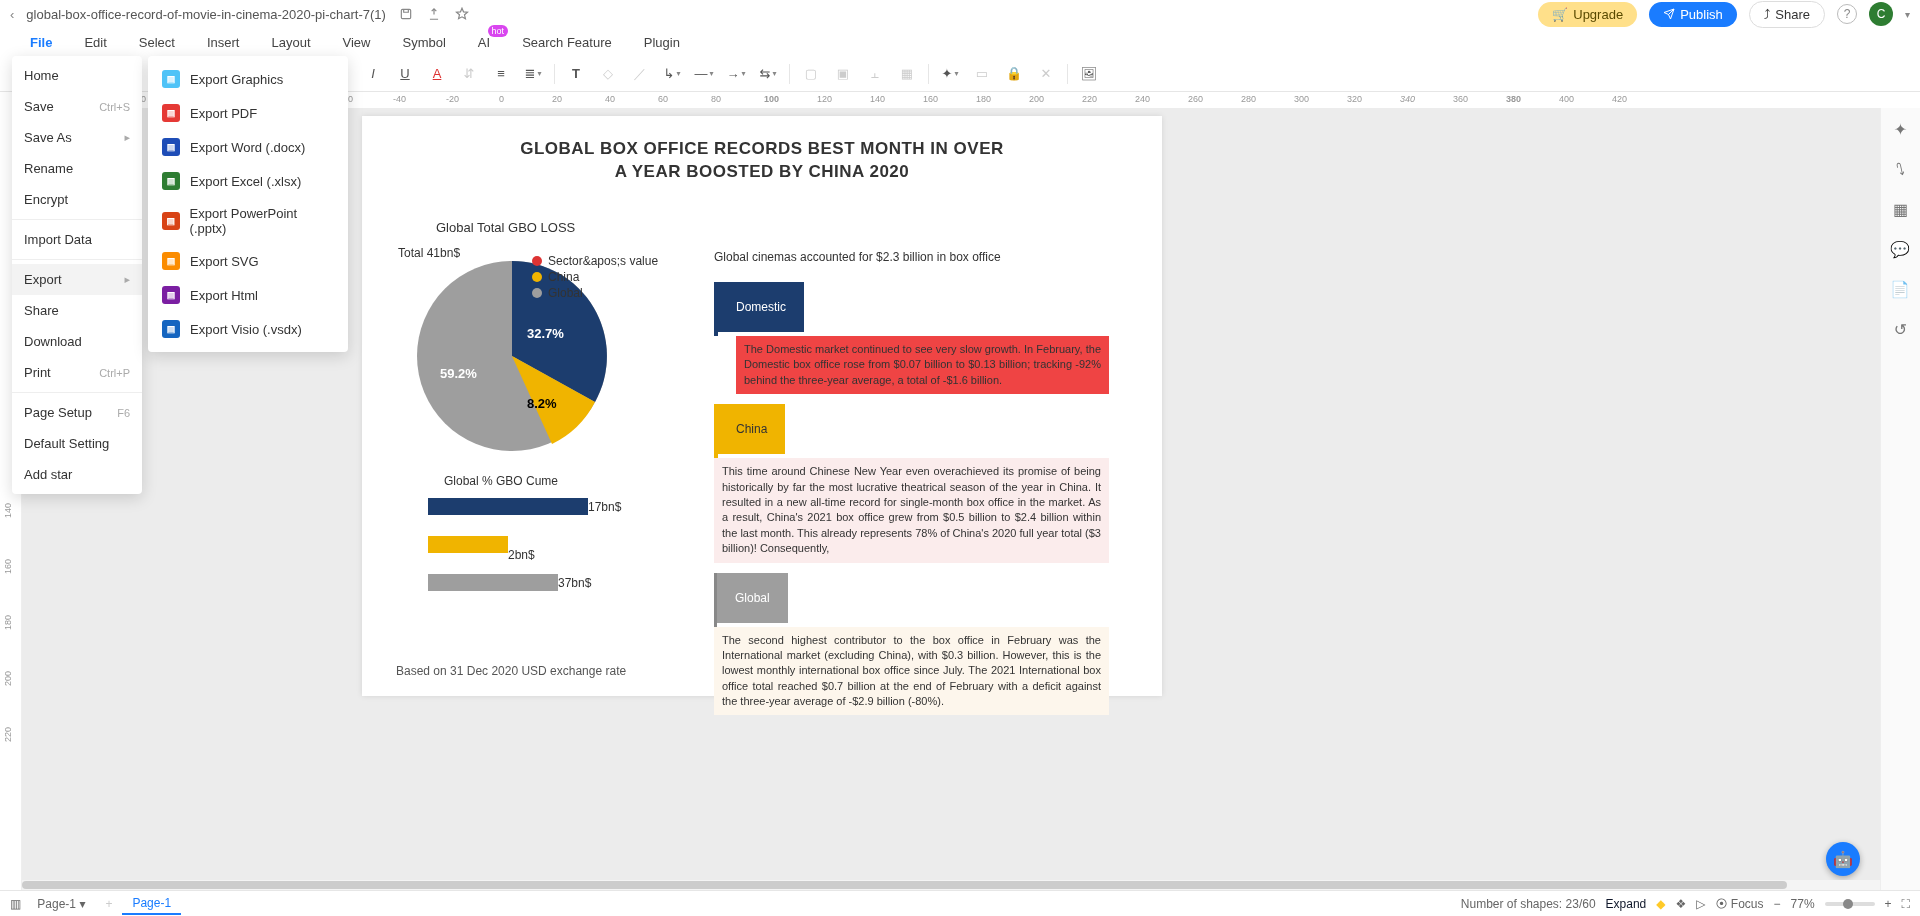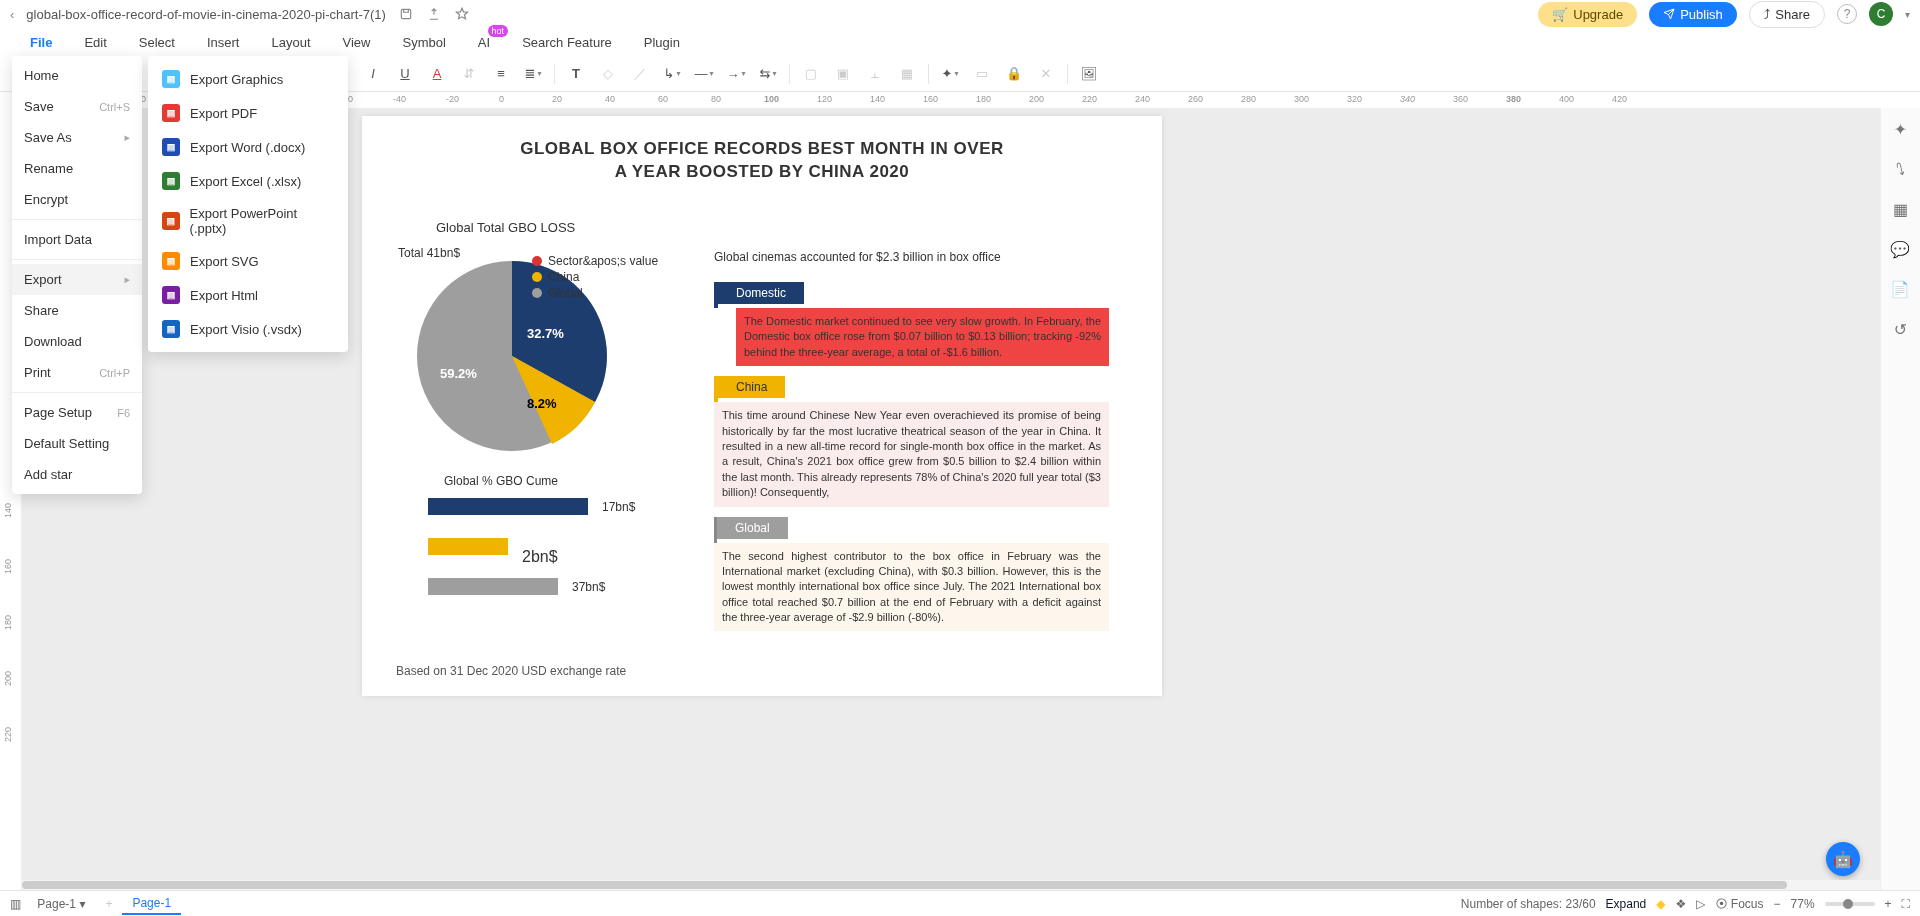--- a/index.html
+++ b/index.html
@@ -48,23 +48,23 @@
 
 .canvas-wrap { position:absolute; top:108px; left:22px; right:40px; bottom:26px; background:#ececec; overflow:hidden; }
 .page { position:absolute; top:8px; left:340px; width:800px; height:580px; background:#fff; box-shadow:0 0 6px rgba(0,0,0,.1); padding:22px 26px; }
 .page h1 { text-align:center; font-size:17px; font-weight:700; letter-spacing:.5px; line-height:1.35; }
 .chart-title { font-size:13px; color:#333; }
 .pie-wrap { position:absolute; top:140px; left:50px; }
 .legend { position:absolute; top:138px; left:170px; font-size:12px; }
 .legend .row { display:flex; align-items:center; gap:6px; margin-bottom:2px; }
 .dot { width:10px; height:10px; border-radius:50%; }
 .right-col { position:absolute; top:134px; left:352px; width:395px; font-size:12px; }
-.tag { display:inline-block; padding:4px 18px; font-size:12px; margin-bottom:4px; }
+.tag { display:inline-block; padding:18px 18px; font-size:12px; margin-bottom:4px; }
 .para { font-size:11px; line-height:1.4; text-align:justify; padding:6px 8px; margin-bottom:10px; }
-.bar-row { display:flex; align-items:center; gap:14px; margin-bottom:12px; }
+.bar-row { display:flex; align-items:center; margin-bottom:12px; }
 .bar { height:17px; }
 .footnote { font-size:12px; color:#555; position:absolute; bottom:18px; left:34px; }
 
 .right-rail { position:absolute; top:108px; right:0; width:40px; bottom:26px; background:#fafafa; border-left:1px solid #eee; display:flex; flex-direction:column; align-items:center; gap:18px; padding-top:10px; }
 .right-rail .rico { width:22px; height:22px; display:flex; align-items:center; justify-content:center; color:#777; cursor:pointer; }
 
 .statusbar { position:absolute; bottom:0; left:0; right:0; height:26px; border-top:1px solid #e6e6e6; display:flex; align-items:center; font-size:12px; color:#666; padding:0 10px; }
 .statusbar .tab { padding:3px 10px; cursor:pointer; }
 .statusbar .tab.active { color:#1a7cff; border-bottom:2px solid #1a7cff; }
 .statusbar .right { margin-left:auto; display:flex; align-items:center; gap:10px; }
@@ -324,21 +324,21 @@
     </div>
 
     <div style="position:absolute;top:358px;left:82px;font-size:12px">Global % GBO Cume</div>
     <div style="position:absolute;top:382px;left:66px" id="bars">
         <div class="bar-row">
           <div class="bar" style="width: 160px; background: rgb(28, 61, 110);"></div>
           <span style="font-size: 12px;">17bn$</span>
         </div>
         <div class="bar-row">
           <div class="bar" style="width: 80px; background: rgb(240, 180, 0);"></div>
-          <span style="font-size: 16px; margin-top: 21px;">2bn$</span>
+          <span style="font-size: 12px; margin-top: 21px;">2bn$</span>
         </div>
         <div class="bar-row">
           <div class="bar" style="width: 130px; background: rgb(158, 158, 158);"></div>
           <span style="font-size: 12px;">37bn$</span>
         </div>
       </div>
 
     <div class="right-col">
       <div style="font-size:12px;margin-bottom:18px">Global cinemas accounted for $2.3 billion in box office</div>
       <div id="blocks">

